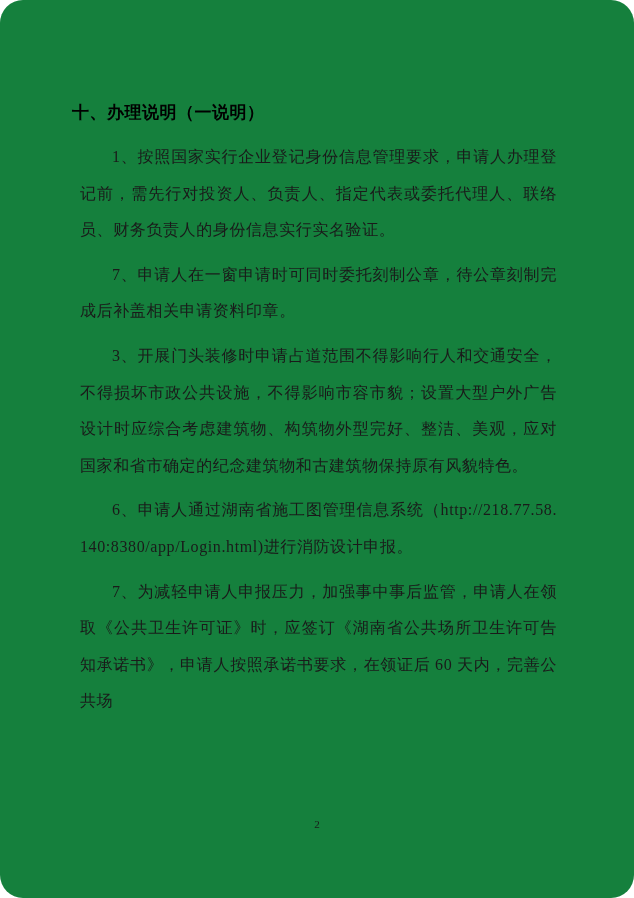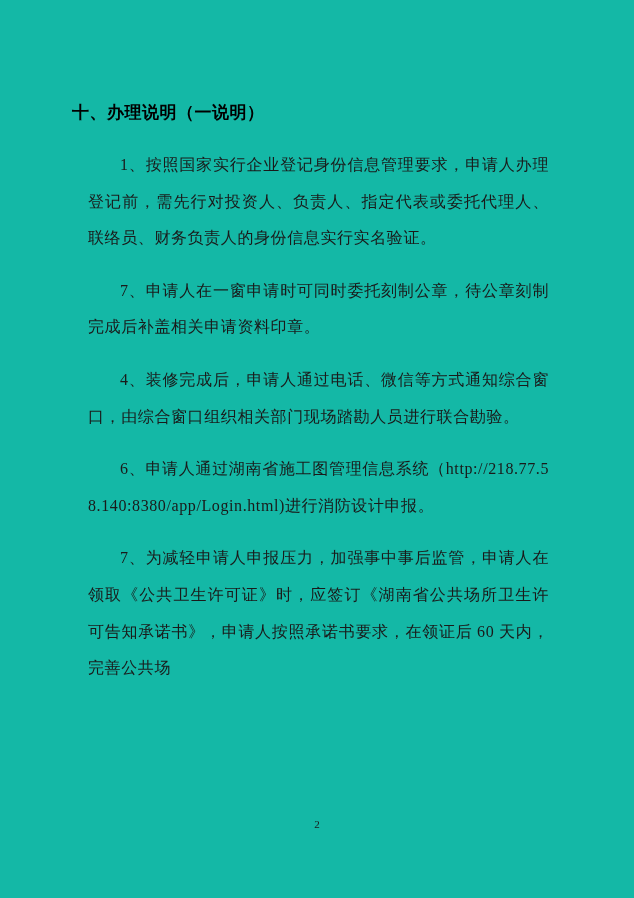--- a/index.html
+++ b/index.html
@@ -4,44 +4,45 @@
 <style>
   html, body {
     margin: 0;
     padding: 0;
     background: #ffffff;
   }
   .page {
     position: relative;
     width: 634px;
     height: 898px;
-    background: #14b8a6;
+    background: #15803d;
     overflow: hidden;
     color: #121212;
+    border-radius: 23px;
   }
   .content {
     position: absolute;
     left: 72px;
     top: 94px;
     width: 493px;
   }
   .heading {
     font-family: "Liberation Sans", "DejaVu Sans", sans-serif;
     font-weight: bold;
     font-size: 17px;
     line-height: 37px;
     margin: 0;
     letter-spacing: 0.5px;
     color: #000000;
   }
   .para {
     font-family: "Liberation Serif", "DejaVu Serif", serif;
     font-size: 16px;
     line-height: 36.6px;
-    margin: 16px;
+    margin: 8px;
     text-align: justify;
     text-justify: inter-character;
     text-indent: 2em;
     letter-spacing: 0.6px;
     word-break: break-all;
     color: #1a1a1a;
   }
   .page-number {
     position: absolute;
     left: 0;
@@ -54,18 +55,18 @@
   }
 </style>
 </head>
 <body>
 
 <div class="page">
   <div class="content">
     <h1 class="heading">十、办理说明（一说明）</h1>
     <p class="para">1、按照国家实行企业登记身份信息管理要求，申请人办理登记前，需先行对投资人、负责人、指定代表或委托代理人、联络员、财务负责人的身份信息实行实名验证。</p>
     <p class="para">7、申请人在一窗申请时可同时委托刻制公章，待公章刻制完成后补盖相关申请资料印章。</p>
-    <p class="para">4、装修完成后，申请人通过电话、微信等方式通知综合窗口，由综合窗口组织相关部门现场踏勘人员进行联合勘验。</p>
+    <p class="para">3、开展门头装修时申请占道范围不得影响行人和交通安全，不得损坏市政公共设施，不得影响市容市貌；设置大型户外广告设计时应综合考虑建筑物、构筑物外型完好、整洁、美观，应对国家和省市确定的纪念建筑物和古建筑物保持原有风貌特色。</p>
     <p class="para">6、申请人通过湖南省施工图管理信息系统（http://218.77.58.140:8380/app/Login.html)进行消防设计申报。</p>
     <p class="para">7、为减轻申请人申报压力，加强事中事后监管，申请人在领取《公共卫生许可证》时，应签订《湖南省公共场所卫生许可告知承诺书》，申请人按照承诺书要求，在领证后 60 天内，完善公共场</p>
   </div>
   <div class="page-number">2</div>
 </div>
 
 </body></html>

